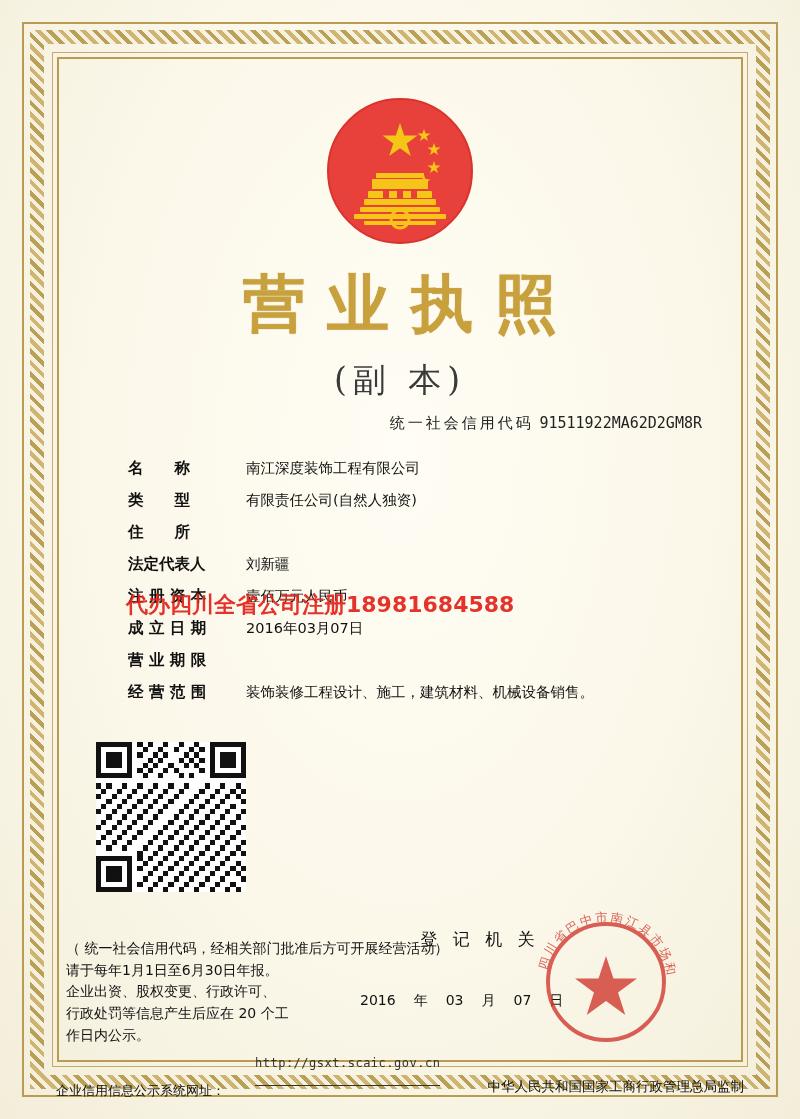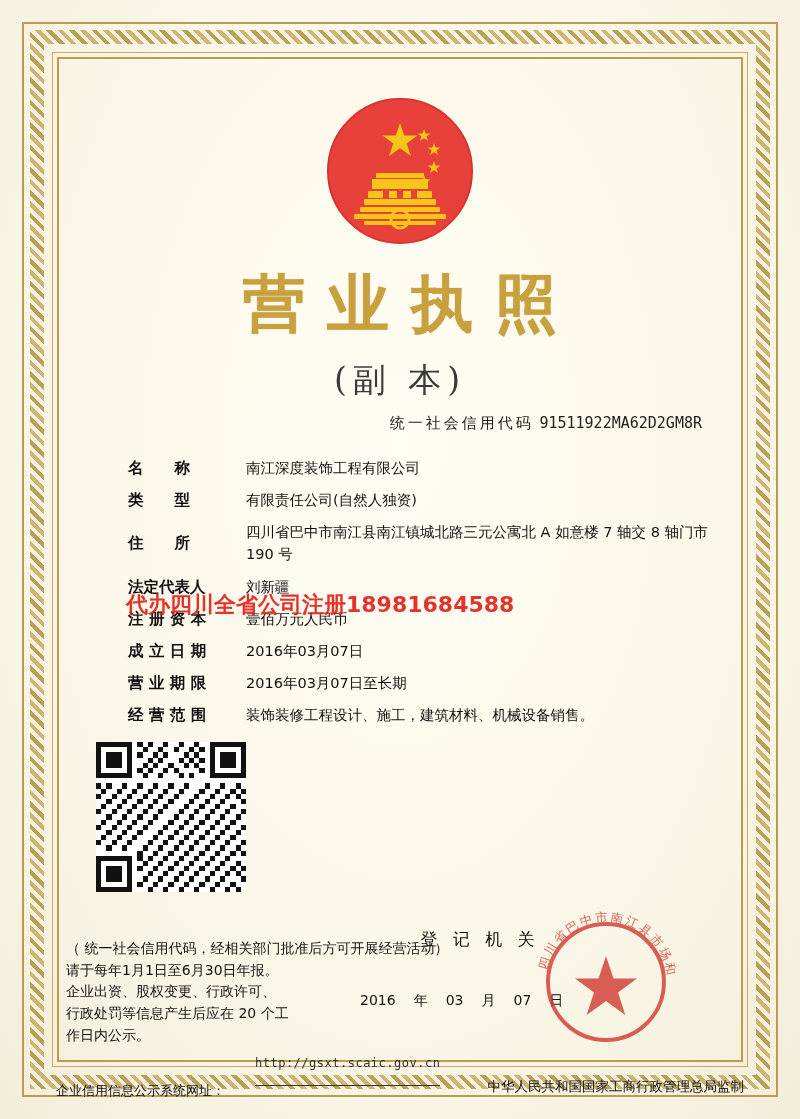--- a/index.html
+++ b/index.html
@@ -200,37 +200,35 @@
     <div class="row">
       <div class="k sp0">名　　称</div>
       <div class="v">南江深度装饰工程有限公司</div>
     </div>
     <div class="row">
       <div class="k sp0">类　　型</div>
       <div class="v">有限责任公司(自然人独资)</div>
     </div>
     <div class="row addr">
       <div class="k sp0">住　　所</div>
-      <div class="v">四川省巴中市南江县南江镇城北路三元公寓北 A 如意楼 7 轴交 8 轴门市 190 号</div>
     </div>
     <div class="row">
       <div class="k sp0">法定代表人</div>
       <div class="v">刘新疆</div>
     </div>
     <div class="row">
       <div class="k sp0">注 册 资 本</div>
       <div class="v">壹佰万元人民币</div>
     </div>
     <div class="row">
       <div class="k sp0">成 立 日 期</div>
       <div class="v">2016年03月07日</div>
     </div>
     <div class="row">
       <div class="k sp0">营 业 期 限</div>
-      <div class="v">2016年03月07日至长期</div>
     </div>
     <div class="row">
       <div class="k sp0">经 营 范 围</div>
       <div class="v">装饰装修工程设计、施工，建筑材料、机械设备销售。</div>
     </div>
   </div>
 
   <div class="watermark">代办四川全省公司注册18981684588</div>
 
   <div class="qr">

